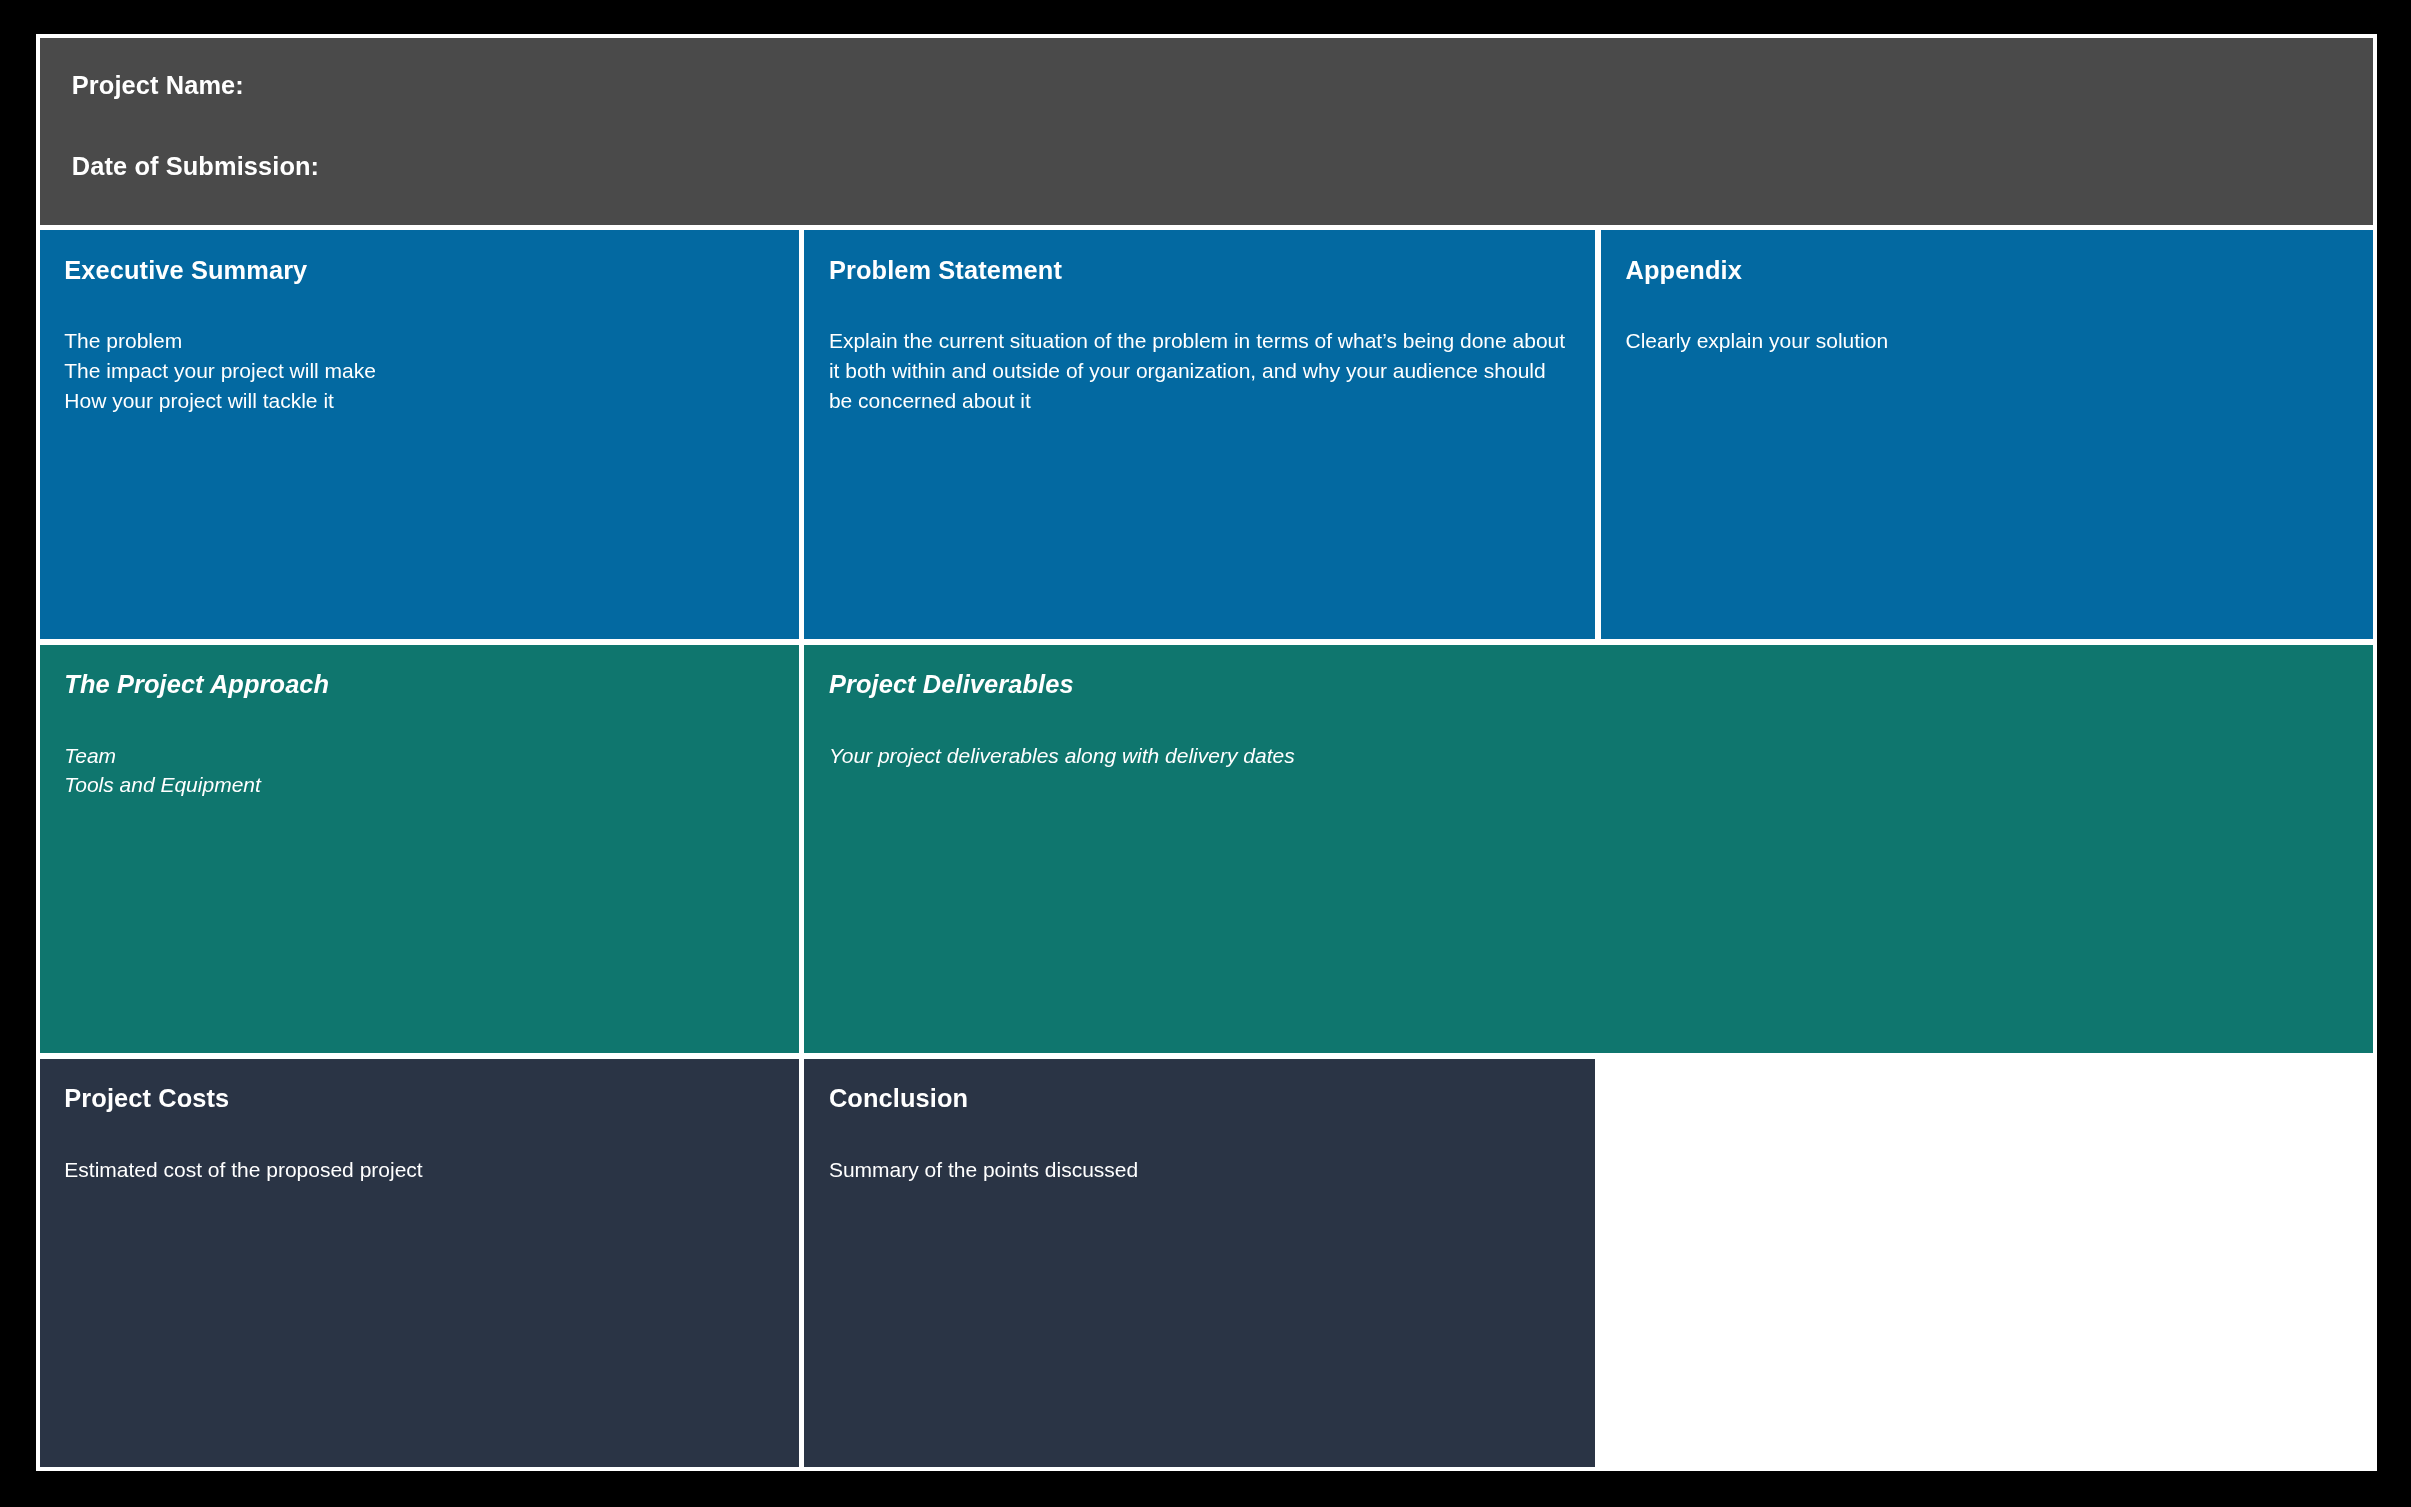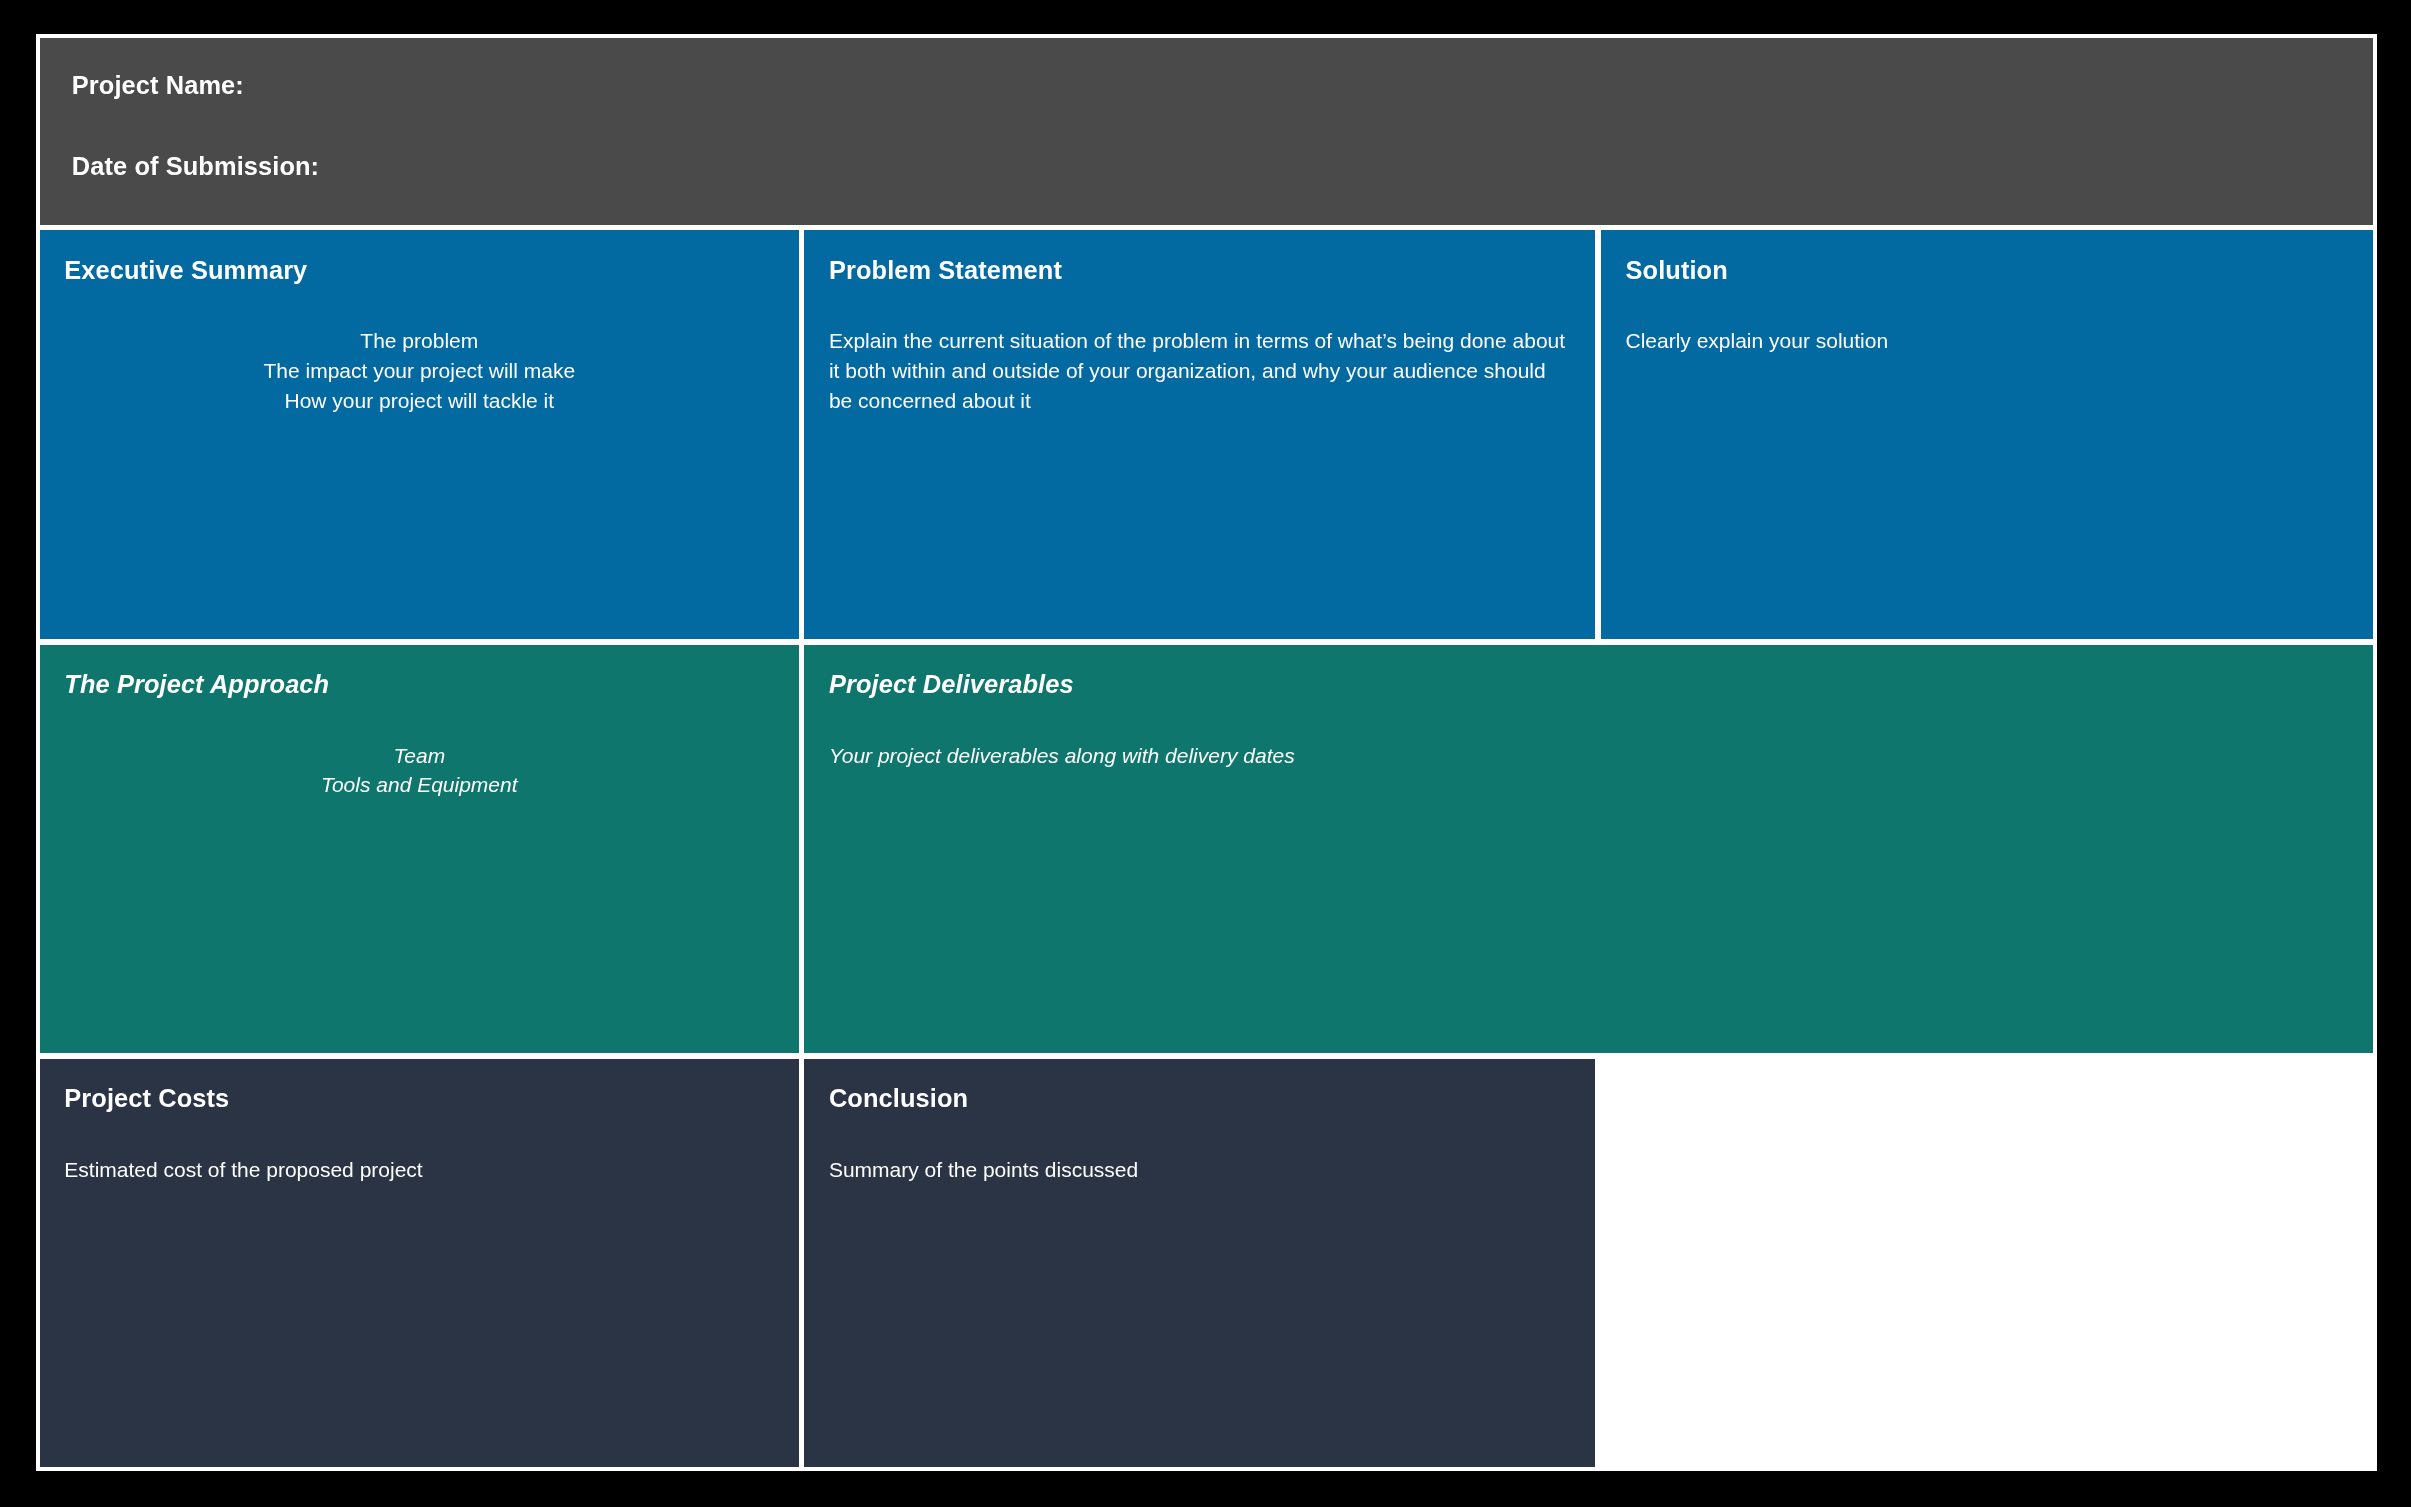--- a/index.html
+++ b/index.html
@@ -85,21 +85,21 @@
     margin: 0 0 0 0;
   }
   .cell-body {
     color: #ffffff;
     font-size: 21px;
     font-weight: 400;
     line-height: 1.42;
     margin-top: 41px;
     max-width: 100%;
   }
-  .cell-body .line { display: block; text-align: center; }
+  .cell-body .line { display: block; }
 
   
   .cell-body.narrow { max-width: 753px; }
 </style>
 </head>
 <body>
 
 <div id="board">
 
   <div class="header-bar">
@@ -114,21 +114,21 @@
         <span class="line">The problem</span>
         <span class="line">The impact your project will make</span>
         <span class="line">How your project will tackle it</span>
       </div>
     </div>
     <div class="cell col-2">
       <div class="cell-title">Problem Statement</div>
       <div class="cell-body narrow">Explain the current situation of the problem in terms of what’s being done about it both within and outside of your organization, and why your audience should be concerned about it</div>
     </div>
     <div class="cell col-3">
-      <div class="cell-title">Solution</div>
+      <div class="cell-title">Appendix</div>
       <div class="cell-body">Clearly explain your solution</div>
     </div>
   </div>
 
   <div class="row row-orange">
     <div class="cell col-1">
       <div class="cell-title">The Project Approach</div>
       <div class="cell-body">
         <span class="line">Team</span>
         <span class="line">Tools and Equipment</span>

